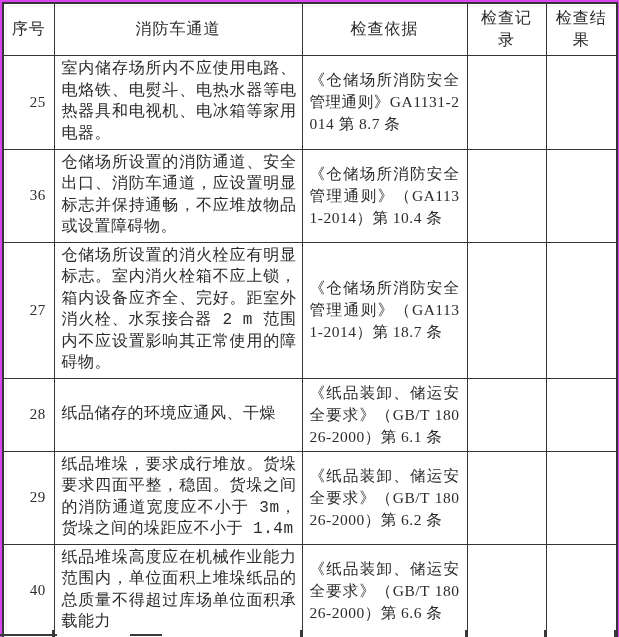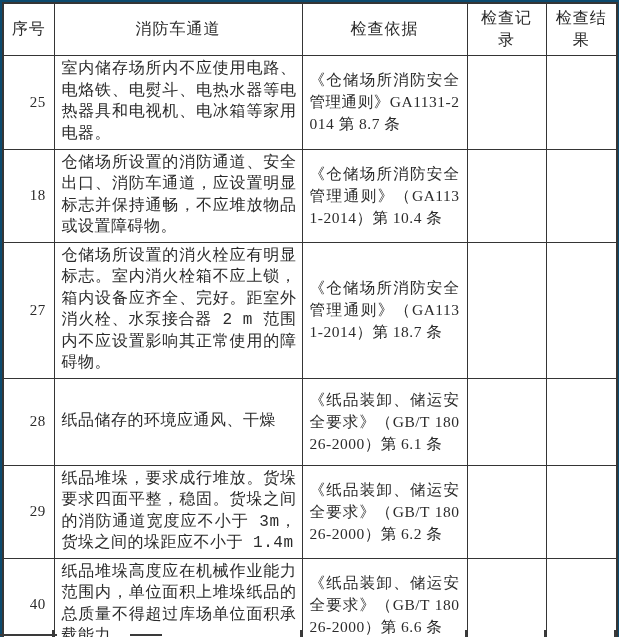--- a/index.html
+++ b/index.html
@@ -13,21 +13,21 @@
     overflow: hidden;
     font-family: "Liberation Serif", serif;
     color: #2b2b2b;
   }
   .page {
     position: relative;
     width: 619px;
     height: 637px;
     box-sizing: border-box;
     padding: 2px 0 0 2px;
-    background: #0c4a6e;
+    background: #d946ef;
   }
   table.checklist {
     border-collapse: collapse;
     table-layout: fixed;
     width: 614px;
     border: 2px solid #353535;
   }
   .checklist th, .checklist td {
     border: 1px solid #353535;
     box-sizing: border-box;
@@ -55,21 +55,21 @@
     padding: 3px 5px 3px 7px;
     text-align: justify;
     text-justify: inter-character;
     word-break: break-all;
     letter-spacing: 0.5px;
     font-family: Liberation Mono, monospace;
   }
   td.c-basis {
     font-size: 15.5px;
     line-height: 22px;
-    padding: 10px 7px;
+    padding: 3px 7px;
     text-align: justify;
     text-justify: inter-character;
     word-break: break-all;
     letter-spacing: 0.5px;
   }
   td.c-record, td.c-result { padding: 0; }
 
   tr.hdr   { height: 52px; }
   tr.rh-0  { height: 94px; }
   tr.rh-1  { height: 92px; }
@@ -126,21 +126,21 @@
     </thead>
     <tbody>
       <tr class="rh-0">
         <td class="c-no">25</td>
         <td class="c-content">室内储存场所内不应使用电路、电烙铁、电熨斗、电热水器等电热器具和电视机、电冰箱等家用电器。</td>
         <td class="c-basis">《仓储场所消防安全管理通则》GA1131-2014 第 8.7 条</td>
         <td class="c-record"></td>
         <td class="c-result"></td>
       </tr>
       <tr class="rh-1">
-        <td class="c-no">18</td>
+        <td class="c-no">36</td>
         <td class="c-content">仓储场所设置的消防通道、安全出口、消防车通道，应设置明显标志并保持通畅，不应堆放物品或设置障碍物。</td>
         <td class="c-basis">《仓储场所消防安全管理通则》（GA1131-2014）第 10.4 条</td>
         <td class="c-record"></td>
         <td class="c-result"></td>
       </tr>
       <tr class="rh-2">
         <td class="c-no">27</td>
         <td class="c-content">仓储场所设置的消火栓应有明显标志。室内消火栓箱不应上锁，箱内设备应齐全、完好。距室外消火栓、水泵接合器 2 m 范围内不应设置影响其正常使用的障碍物。</td>
         <td class="c-basis">《仓储场所消防安全管理通则》（GA1131-2014）第 18.7 条</td>
         <td class="c-record"></td>

